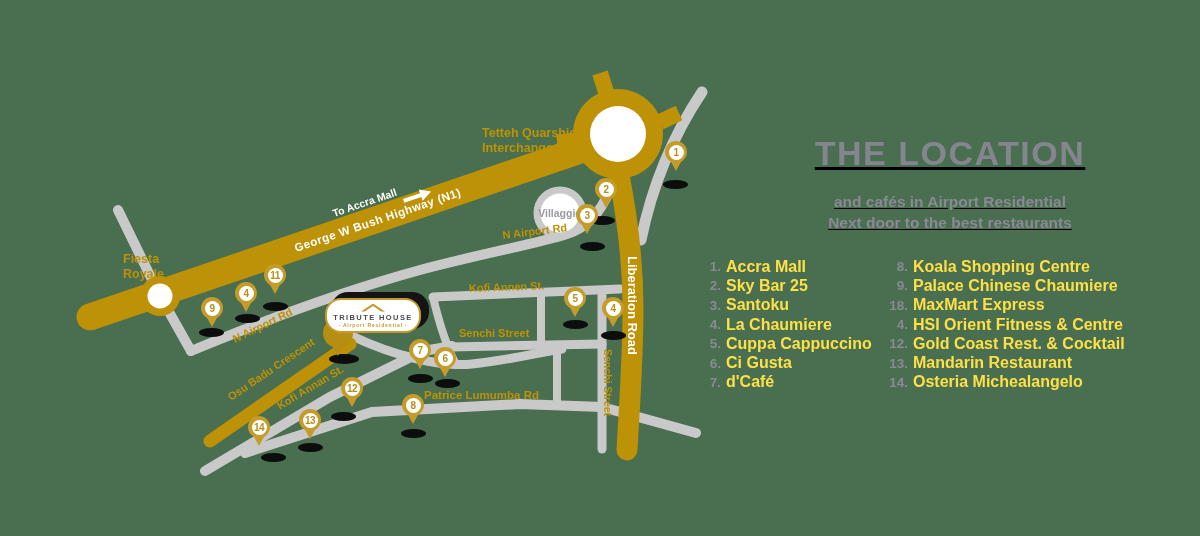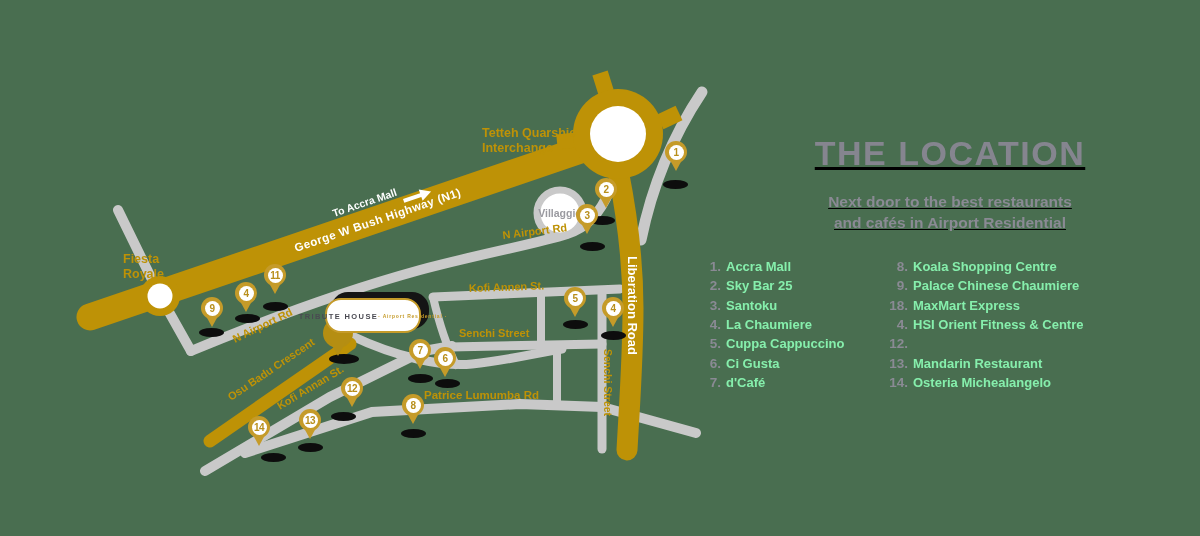--- a/index.html
+++ b/index.html
@@ -12,35 +12,35 @@
   .psh{position:absolute;width:25px;height:9px;border-radius:50%;background:#0d0d0d;transform:translate(-12px,-4px);z-index:3;}
   .pin{position:absolute;width:22px;transform:translate(-11px,-11px);z-index:4;}
   .pin .head{width:22px;height:22px;background:#C59B29;border-radius:50%;display:flex;align-items:center;justify-content:center;}
   .pin .inner{width:15px;height:15px;background:#fff;border-radius:50%;color:#B88F1C;font-weight:bold;font-size:10px;letter-spacing:-0.5px;display:flex;align-items:center;justify-content:center;}
   .pin .tail{width:0;height:0;margin:-3px auto 0;border-left:6px solid transparent;border-right:6px solid transparent;border-top:11px solid #C59B29;}
 
   
   .tpin{position:absolute;left:338px;top:333px;width:30px;transform:translate(-15px,-15px);z-index:5;}
   .tpin .head{width:30px;height:30px;background:#B58E12;border-radius:50%;}
   .tpin .tail{width:0;height:0;margin:-6px auto 0;border-left:8px solid transparent;border-right:8px solid transparent;border-top:14px solid #B58E12;}
-  .tbox{position:absolute;left:325px;top:298px;width:92px;height:31px;background:#fff;border:2px solid #C59B29;border-radius:16px;box-shadow:7px -5px 0 1px #141414;z-index:6;display:flex;flex-direction:row;align-items:center;justify-content:center;}
+  .tbox{position:absolute;left:325px;top:298px;width:92px;height:31px;background:#fff;border:2px solid #C59B29;border-radius:16px;box-shadow:7px -5px 0 1px #141414;z-index:6;display:flex;flex-direction:column;align-items:center;justify-content:center;}
   .troof{width:24px;height:8px;background:#C59B29;clip-path:polygon(0 100%,50% 0,100% 100%,84% 100%,50% 30%,16% 100%);}
   .tname{font-size:7.5px;font-weight:bold;letter-spacing:1.4px;color:#4A4A52;margin-top:1px;white-space:nowrap;}
   .ttag{font-size:5px;font-weight:bold;letter-spacing:0.8px;color:#C59B29;white-space:nowrap;}
 
   
   .right-block{position:absolute;left:770px;top:134px;width:360px;text-align:center;z-index:2;text-decoration:underline;}
   .loc-title{font-size:34px;font-weight:bold;letter-spacing:1.5px;color:#85858F;}
   .loc-sub{margin-top:18px;font-size:15.5px;font-weight:bold;color:#8A8A94;line-height:21px;}
   .legend-col{position:absolute;top:257px;z-index:2;}
   .lrow{display:flex;height:19.3px;align-items:center;}
   .lnum{font-size:13.5px;font-weight:bold;color:#8A8A94;text-align:right;flex:0 0 auto;margin-right:5px;}
   .col1 .lnum{width:24px;}
   .col2 .lnum{width:30px;}
-  .lname{font-size:13px;font-weight:bold;color:#86efac;white-space:nowrap;}
+  .lname{font-size:16px;font-weight:bold;color:#fde047;white-space:nowrap;}
 </style>
 </head>
 <body>
 
 <div class="stage">
 
   <svg width="1200" height="536" viewBox="0 0 1200 536">
 
     <g fill="none" stroke="#C9C9C9" stroke-linecap="round">
       <path d="M118,210 L160,296 L191,351" stroke-width="10"></path>
@@ -208,22 +208,22 @@
   </div>
   <div class="tbox">
     <div class="troof"></div>
     <div class="tname">TRIBUTE HOUSE</div>
     <div class="ttag">· Airport Residential ·</div>
   </div>
 
   <div class="right-block">
     <div class="loc-title">THE LOCATION</div>
     <div class="loc-sub">
+      <div>and cafés in Airport Residential</div>
       <div>Next door to the best restaurants</div>
-      <div>and cafés in Airport Residential</div>
     </div>
   </div>
 
   <div class="legend-col col1" style="left:697px">
     <div class="lrow">
         <span class="lnum">1.</span>
         <span class="lname">Accra Mall</span>
       </div>
     <div class="lrow">
         <span class="lnum">2.</span>
@@ -263,20 +263,21 @@
     <div class="lrow">
         <span class="lnum">18.</span>
         <span class="lname">MaxMart Express</span>
       </div>
     <div class="lrow">
         <span class="lnum">4.</span>
         <span class="lname">HSI Orient Fitness &amp; Centre</span>
       </div>
     <div class="lrow">
         <span class="lnum">12.</span>
+        <span class="lname">Gold Coast Rest. &amp; Cocktail</span>
       </div>
     <div class="lrow">
         <span class="lnum">13.</span>
         <span class="lname">Mandarin Restaurant</span>
       </div>
     <div class="lrow">
         <span class="lnum">14.</span>
         <span class="lname">Osteria Michealangelo</span>
       </div>
   </div>

